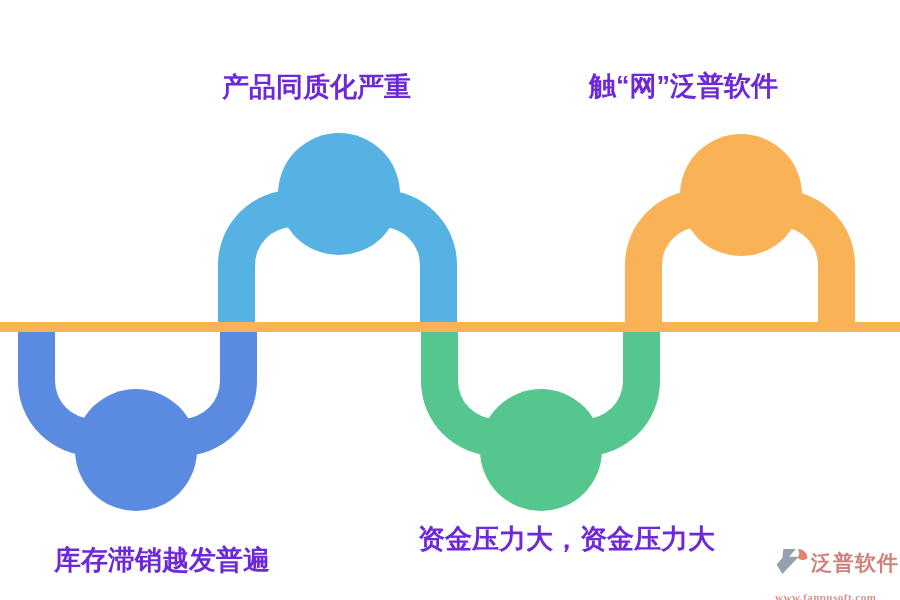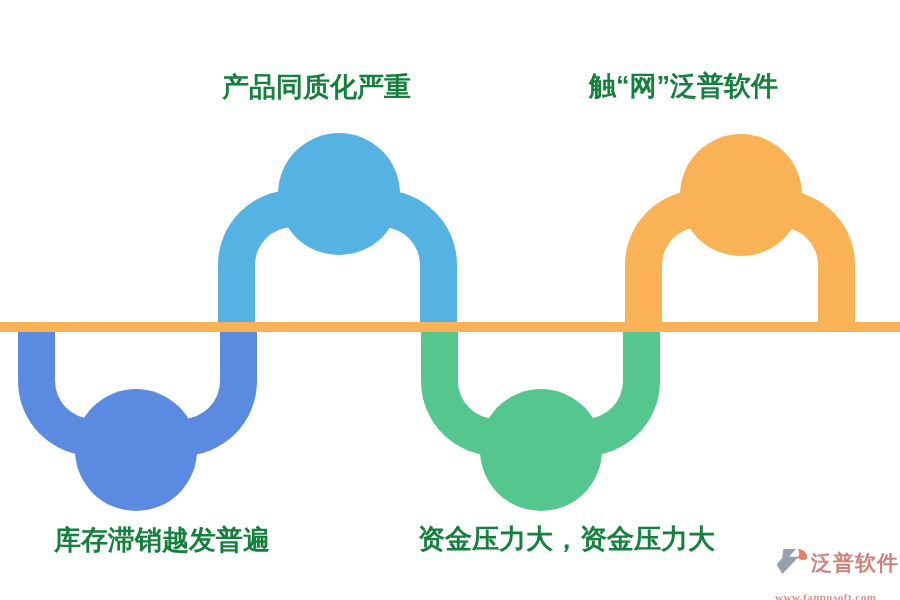--- a/index.html
+++ b/index.html
@@ -39,25 +39,25 @@
 
   .baseline {
     position: absolute; left: 0; top: 322px; width: 900px; height: 10px;
     background: #f9b255; z-index: 5;
   }
 
   
   .label {
     position: absolute; z-index: 6;
     font-weight: 700; font-size: 27px; line-height: 33px;
-    color: #15803d; white-space: nowrap;
+    color: #6d28d9; white-space: nowrap;
   }
   .lab-tl { left: 222px; top: 71px; }
   .lab-tr { left: 589px; top: 70px; }
-  .lab-bl { left: 54px;  top: 524px; }
+  .lab-bl { left: 54px;  top: 544px; }
   .lab-bc { left: 418px; top: 523px; }
 
   
   .logo { position: absolute; left: 775px; top: 548px; z-index: 6; }
   .logo-row { display: flex; align-items: flex-end; gap: 2px; }
   .logo-icon { width: 34px; height: 27px; display: block; }
   .logo-brand {
     font-size: 21px; font-weight: 700; color: #cf827c;
     letter-spacing: 1px; white-space: nowrap; line-height: 25px;
   }

